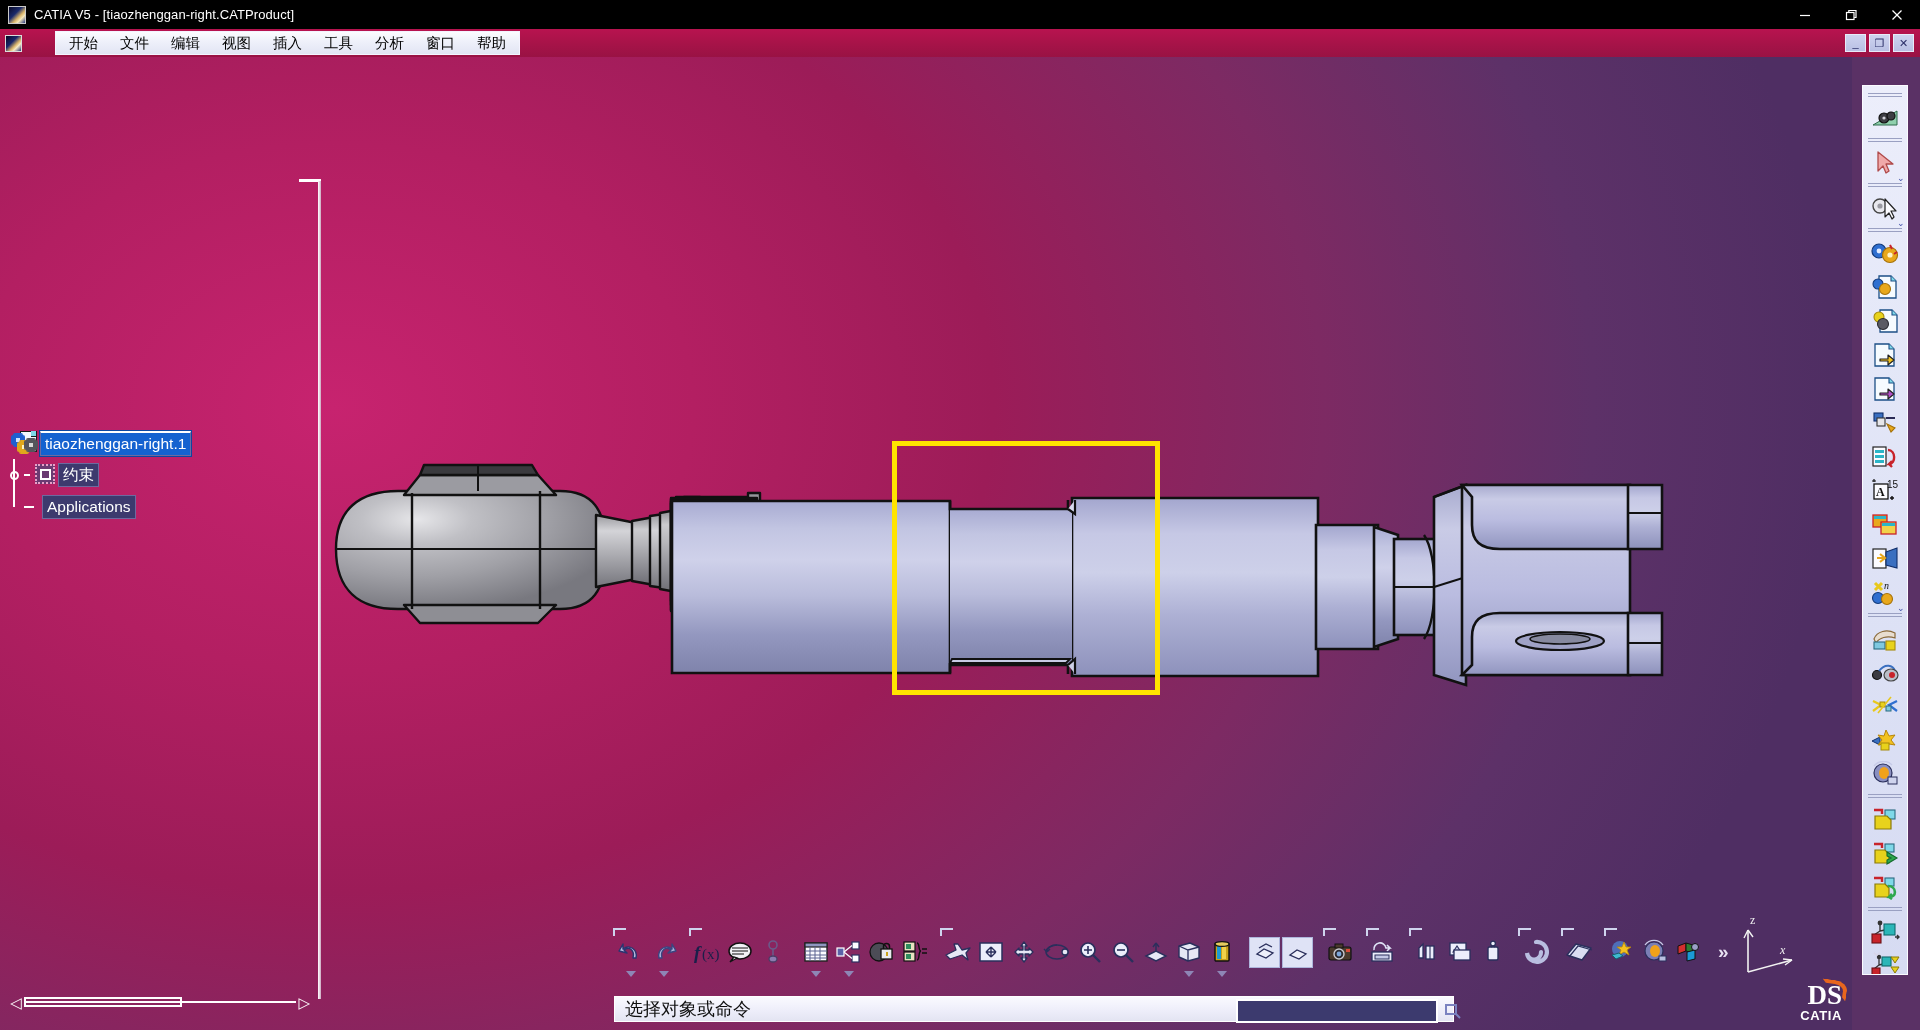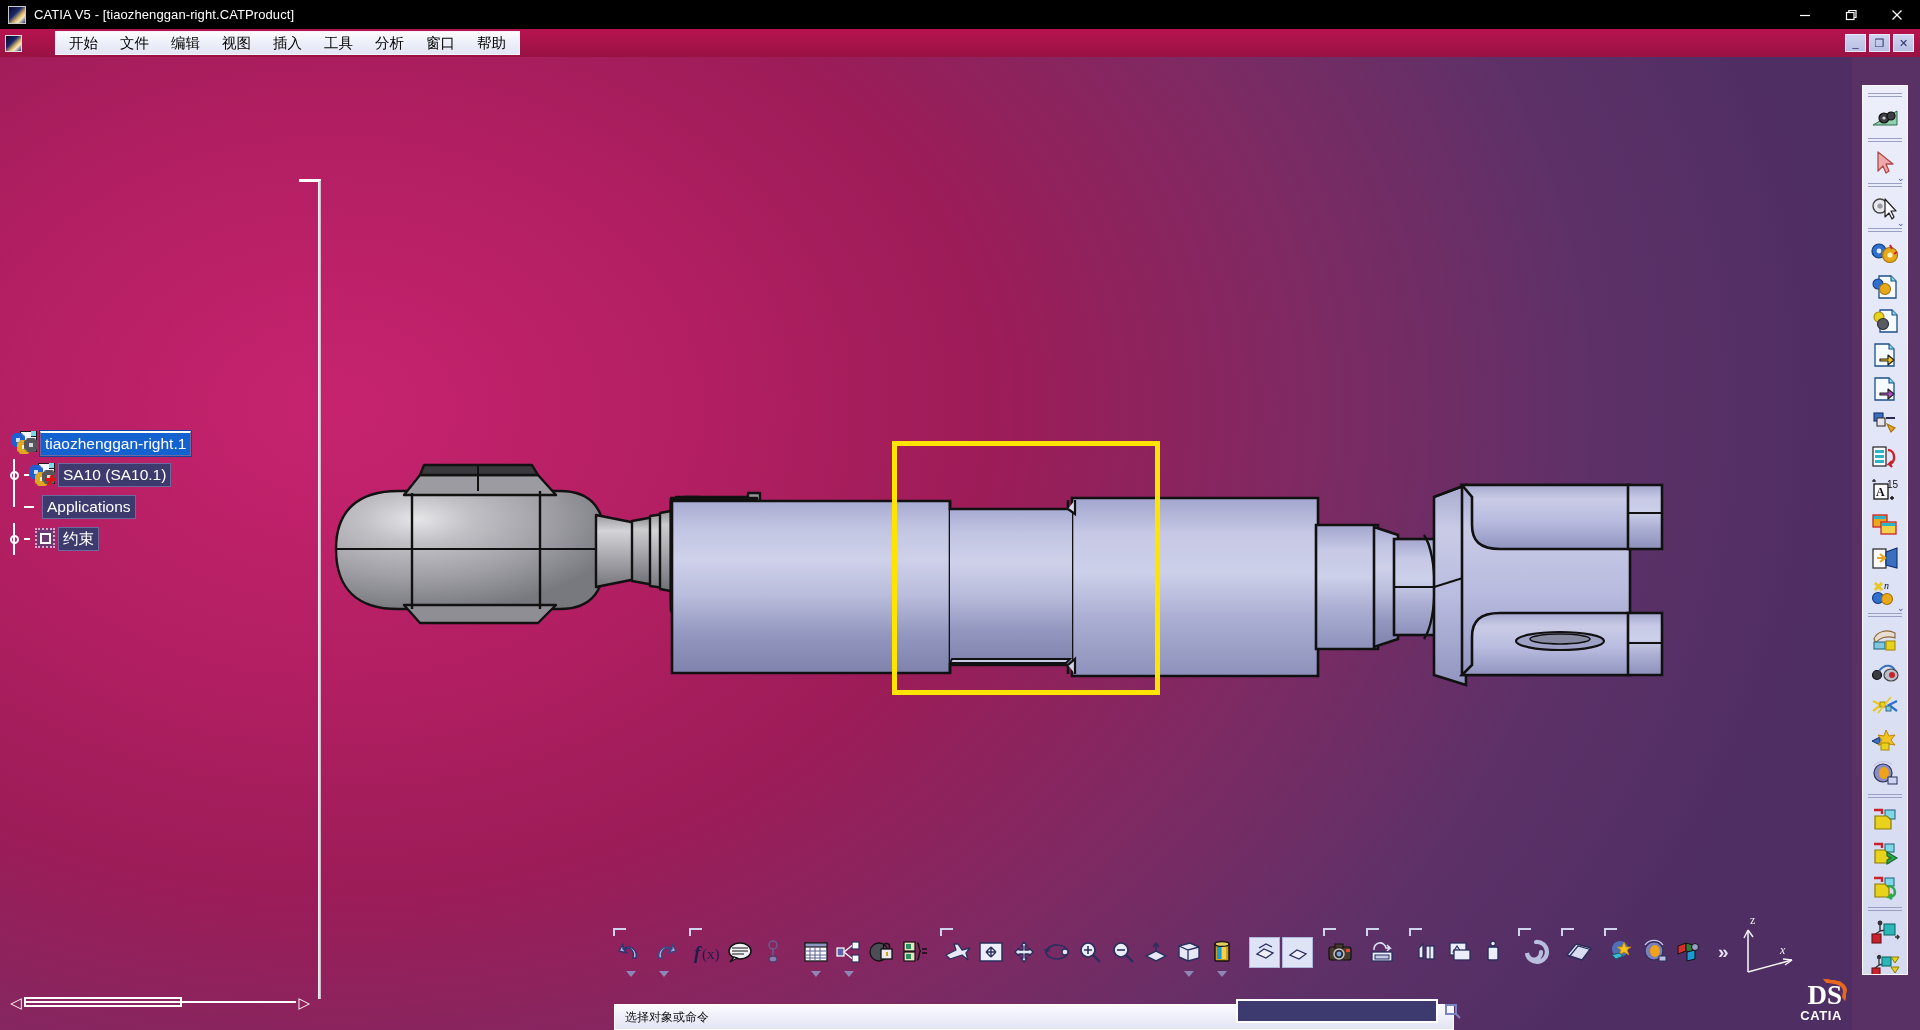--- a/index.html
+++ b/index.html
@@ -231,25 +231,25 @@
     width:0; height:0; border-left:5px solid transparent; border-right:5px solid transparent;
     border-top:6px solid #8e86b6;
   }
   #bt-overflow{ color:#e8e2f2; font-size:19px; margin-left:4px; font-weight:bold; }
 
   
   #statusbar{
     position:absolute; left:0; bottom:0; width:1852px; height:34px;
   }
   #status-field{
-    position:absolute; left:614px; top:8px; width:840px; height:26px;
+    position:absolute; left:614px; top:0; width:840px; height:26px;
     background:linear-gradient(180deg,#fafaff 0%,#eeeefa 55%,#e3e4f2 100%);
     border:1px solid #ffffff;
     display:flex; align-items:center; padding-left:10px;
-    font-size:12px; color:#101010;
+    font-size:18px; color:#101010;
   }
   #cmd-wrap{
     position:absolute; left:1236px; top:0px; width:230px; height:30px;
     display:flex; align-items:center;
   }
   #cmd-input{
     width:202px; height:24px; background:#3c3a6e; border:2px solid #ffffff;
   }
   #cmd-search{
     width:22px; height:22px; margin-left:4px;
@@ -550,58 +550,42 @@
           <div class="doc-sheet"></div>
             <div class="doc-fold"></div>
           <div class="gear-blue"></div>
             <div class="gear-yellow"></div>
             <div class="gear-dark"></div>
         </div>
         <div class="tlabel selected">tiaozhenggan-right.1</div>
       </div>
 
 
-      <div class="tnode">
-        <div class="tconn"></div>
-        <div class="tbullet">
-            <div class="circ"></div>
-          </div>
-        <div class="tdash"></div>
-        <div class="ticon">
-          <div class="doc-sheet"></div>
-            <div class="doc-fold"></div>
-          <div class="gear-blue"></div>
-            <div class="gear-yellow"></div>
-            <div class="gear-dark"></div>
-          <div class="red-anchor"></div>
-        </div>
-        <div class="tlabel plain">SA10 (SA10.1)</div>
-      </div>
-
-
-      <div class="tnode">
-        <div class="tconn" style="bottom:50%;"></div>
-        <div class="tbullet"></div>
-        <div class="tdash" style="width:10px;"></div>
-        <div class="tlabel plain" style="margin-left:8px;">Applications</div>
-      </div>
+
 
       <div class="tnode">
         <div class="tconn"></div>
         <div class="tbullet">
             <div class="circ"></div>
           </div>
         <div class="tdash"></div>
         <div class="ticon">
           <div class="constraint-icon">
               <div class="inner"></div>
             </div>
         </div>
         <div class="tlabel plain">约束</div>
       </div>
+
+      <div class="tnode">
+        <div class="tconn" style="bottom:50%;"></div>
+        <div class="tbullet"></div>
+        <div class="tdash" style="width:10px;"></div>
+        <div class="tlabel plain" style="margin-left:8px;">Applications</div>
+      </div>
     </div>
 
     <div id="tree-hscroll">
       <div class="hs-arrow">◁</div>
       <div class="hs-track">
           <div class="hs-thumb"></div>
         </div>
       <div class="hs-arrow">▷</div>
     </div>
 

